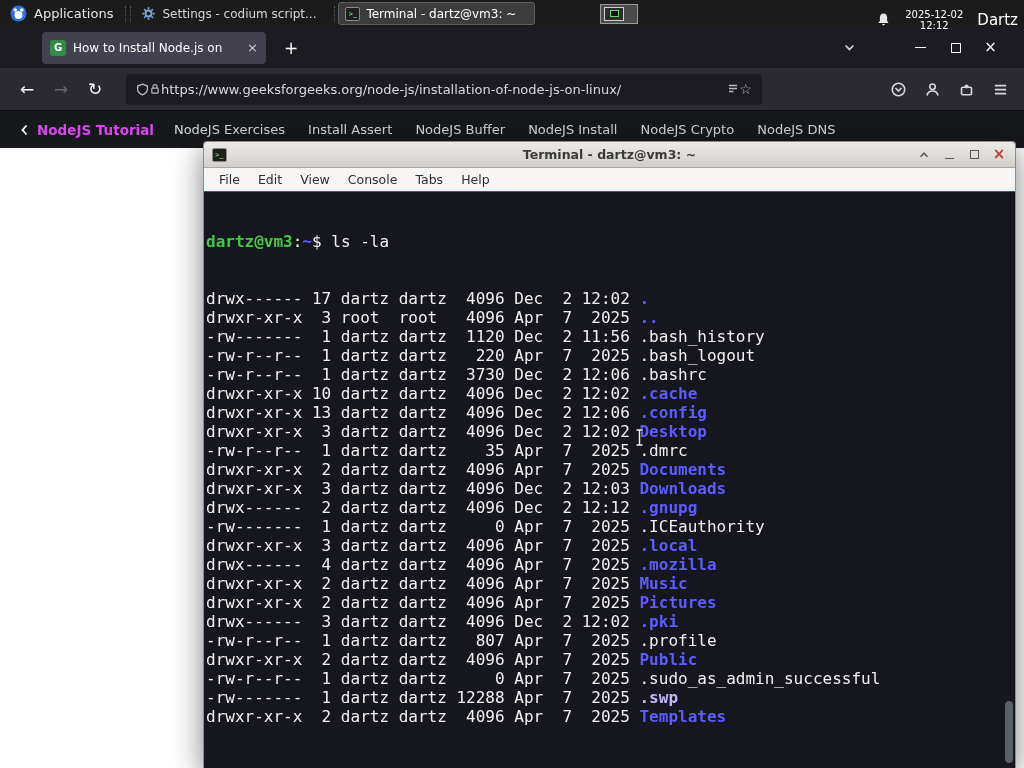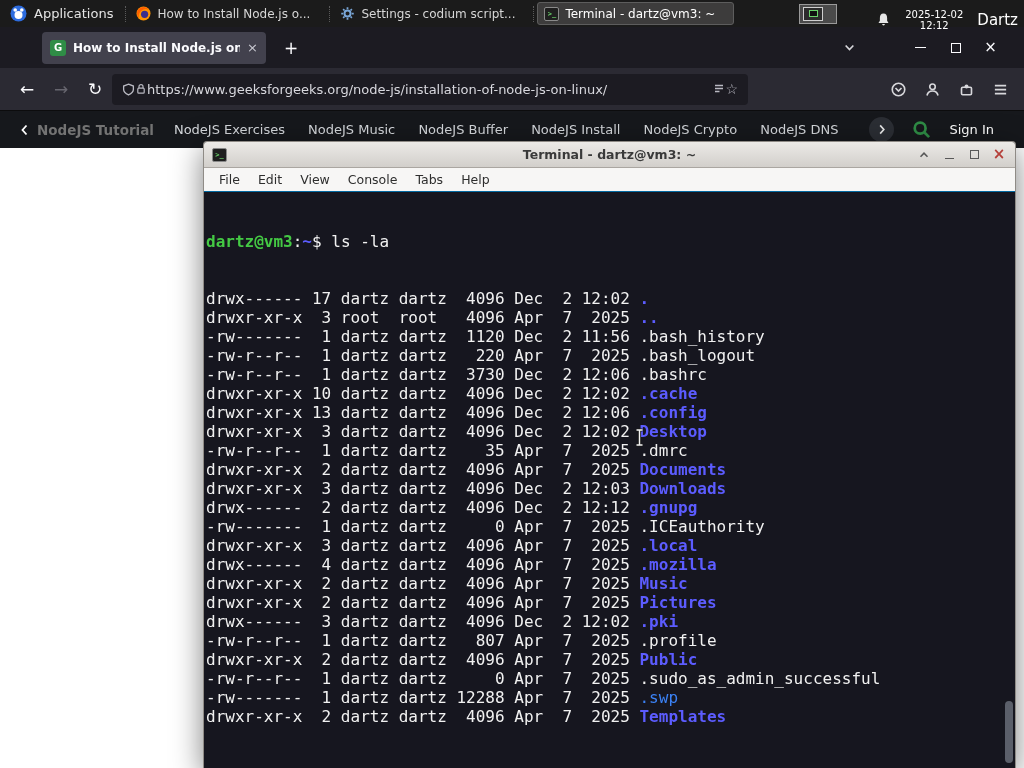--- a/index.html
+++ b/index.html
@@ -45,52 +45,52 @@
   }
   .tab {
     margin-left:42px; width:224px; height:32px; background:#42414d; border-radius:4px;
     display:flex; align-items:center; padding:0 8px; color:#fbfbfe; font-size:12px;
   }
   .favicon {
     flex:none; width:16px; height:16px; border-radius:3px; background:#2f8d46;
     color:#fff; font:bold 10px "DejaVu Sans", sans-serif;
     display:flex; align-items:center; justify-content:center;
   }
-  .tab-title { flex:1; white-space:nowrap; overflow:hidden; margin:0 7px;font-weight:bold; }
+  .tab-title { flex:1; white-space:nowrap; overflow:hidden; margin:0 7px; }
   .tab-close { flex:none; color:#c9c9d1; font-size:13px; line-height:1; }
   .newtab { margin-left:12px; color:#fbfbfe; font-size:17px; width:26px; text-align:center; }
   .tab-controls { margin-left:auto; display:flex; align-items:center; padding-right:16px; color:#fbfbfe; }
   .tab-controls .chev { margin-right:48px; color:#d7d7db; }
   .winbtn { width:35px; display:flex; justify-content:center; align-items:center; height:24px; }
   .bar-min { width:11px; border-top:1.6px solid #fbfbfe; display:inline-block; }
   .box-max { width:10px; height:10px; border:1.6px solid #fbfbfe; display:inline-block; }
   .x-close { font-size:15px; line-height:1; color:#fbfbfe; }
 
   .navbar {
     position:absolute; left:0; top:68px; width:1024px; height:43px;
     background:#2b2a33; display:flex; align-items:center; color:#fbfbfe;
     border-bottom:1px solid #0c0c0d;
   }
   .nav-btn { width:34px; height:30px; display:flex; align-items:center; justify-content:center; font-size:17px; }
   .nav-btn.disabled { color:#67666f; }
   .navbar { padding-left:10px; }
   .urlbar {
-    margin-left:0; width:636px; height:31px; background:#1c1b22; border-radius:4px;
+    margin-left:14px; width:636px; height:31px; background:#1c1b22; border-radius:4px;
     display:flex; align-items:center; padding:0 10px; color:#b9b9c2;
   }
   .url-text { flex:1; font-size:13px; color:#d8d8de; white-space:nowrap; overflow:hidden; }
   .nav-right { margin-left:auto; display:flex; align-items:center; gap:19px; padding-right:16px; color:#d7d7db; }
 
   
   .gfg {
     position:absolute; left:0; top:111px; width:1024px; height:37px;
     background:#16181c; display:flex; align-items:center; color:#d4d7db;
     font-size:13px; padding-left:20px; z-index:1;
   }
-  .gfg-primary { display:flex; align-items:center; gap:8px; color:#737373; font-weight:bold; font-size:13.5px; margin-right:20px; flex:none; }
+  .gfg-primary { display:flex; align-items:center; gap:8px; color:#d946ef; font-weight:bold; font-size:13.5px; margin-right:20px; flex:none; }
   .gfg-links { flex:1; white-space:nowrap; overflow:hidden; }
   .gfg-links span { margin-right:19px; }
   .gfg-right { flex:none; display:flex; align-items:center; gap:18px; padding-right:30px; }
   .chev-circle { width:25px; height:25px; border-radius:50%; background:#2b2e34; display:flex; align-items:center; justify-content:center; color:#e8e8e8; }
   .signin { color:#ffffff; font-size:13px; }
 
   .page { position:absolute; left:0; top:148px; width:1024px; height:620px; background:#ffffff; }
 
   
   .terminal {
@@ -116,21 +116,21 @@
     height:24px; background:#f7f6f5; border-bottom:1px solid #0369a1;
     display:flex; align-items:center; padding-left:6px; font-size:12.5px; color:#2e2e2e;
   }
   .t-menubar span { padding:0 9px; }
   .t-screen {
     position:relative; height:577px; background:#16161f; overflow:hidden;
     padding:2px 0 0 2px; white-space:pre;
     font-family:"DejaVu Sans Mono", monospace; font-size:16px; line-height:19px; color:#f1f1f1;
   }
   .fname.dir, .p-path { color:#5c5cff; font-weight:bold; }
-  .fname.dim { color:#3b82f6; }
+  .fname.dim { color:#c4b5fd;font-weight:bold; }
   .p-user { color:#44c944; font-weight:bold; }
   .t-scrollbar { position:absolute; right:2px; top:0; bottom:0; width:9px; }
   .t-thumb { position:absolute; right:0; bottom:6px; width:8px; height:62px; background:#5b5f6a; border-radius:4px; }
 
   .mouse-cursor { position:absolute; left:633px; top:428px; z-index:20; }
 </style>
 </head>
 <body>
 
 <div id="screen">
@@ -142,30 +142,20 @@
             <circle cx="8.5" cy="8.5" r="8" fill="#2d6cdf"></circle>
             <circle cx="8.5" cy="10" r="4" fill="#ffffff"></circle>
             <circle cx="5.2" cy="5" r="1.8" fill="#ffffff"></circle>
             <circle cx="11.8" cy="5" r="1.8" fill="#ffffff"></circle>
           </svg>
       </span>
       <span>Applications</span>
     </div>
     <span class="task-sep"></span>
 
-    <div class="task-btn">
-      <span class="task-ico">
-        <svg width="15" height="15" viewBox="0 0 15 15">
-            <circle cx="7.5" cy="7.5" r="7" fill="#ff9400"></circle>
-            <circle cx="8.6" cy="8.3" r="3.6" fill="#3b2e8c"></circle>
-            <path d="M1 7 A6.6 6.6 0 0 1 13 4 A7 7 0 0 0 3 12 A6.6 6.6 0 0 1 1 7 Z" fill="#ff5f00"></path>
-          </svg>
-      </span>
-      <span>How to Install Node.js o...</span>
-    </div>
     <span class="task-sep"></span>
 
     <div class="task-btn">
       <span class="task-ico">
         <svg width="15" height="15" viewBox="0 0 12 12" stroke="#7aa7d8" fill="none">
             <circle cx="6" cy="6" r="2.4" stroke-width="1.6"></circle>
             <path d="M6 1v1.6 M6 9.4V11 M1 6h1.6 M9.4 6H11 M2.5 2.5l1.1 1.1 M8.4 8.4l1.1 1.1 M9.5 2.5 8.4 3.6 M3.6 8.4 2.5 9.5" stroke-width="1.4"></path>
           </svg>
       </span>
       <span>Settings - codium script...</span>
@@ -278,40 +268,26 @@
     <div class="gfg-primary">
       <span>
         <svg width="9" height="12" viewBox="0 0 8 12" fill="none" stroke="#ffffff" stroke-width="1.8">
             <polyline points="6,1.5 2,6 6,10.5"></polyline>
           </svg>
       </span>
       <span>NodeJS Tutorial</span>
     </div>
     <div class="gfg-links">
       <span>NodeJS Exercises</span>
-      <span>NodeJS Music</span>
+      <span>Install Assert</span>
       <span>NodeJS Buffer</span>
       <span>NodeJS Install</span>
       <span>NodeJS Crypto</span>
       <span>NodeJS DNS</span>
       
-    </div>
-    <div class="gfg-right">
-      <span class="chev-circle">
-        <svg width="8" height="11" viewBox="0 0 8 12" fill="none" stroke="currentColor" stroke-width="1.8">
-            <polyline points="2,1.5 6,6 2,10.5"></polyline>
-          </svg>
-      </span>
-      <span>
-        <svg width="19" height="19" viewBox="0 0 14 14" fill="none" stroke="#2f8d46" stroke-width="2">
-            <circle cx="6" cy="6" r="4"></circle>
-            <path d="M9 9 L12.6 12.6"></path>
-          </svg>
-      </span>
-      <span class="signin">Sign In</span>
     </div>
   </div>
 
   <div class="page"></div>
 
   <div class="terminal">
     <div class="t-titlebar">
       <span class="term-ico"></span>
       <span class="t-title">Terminal - dartz@vm3: ~</span>
       <div class="t-buttons">

